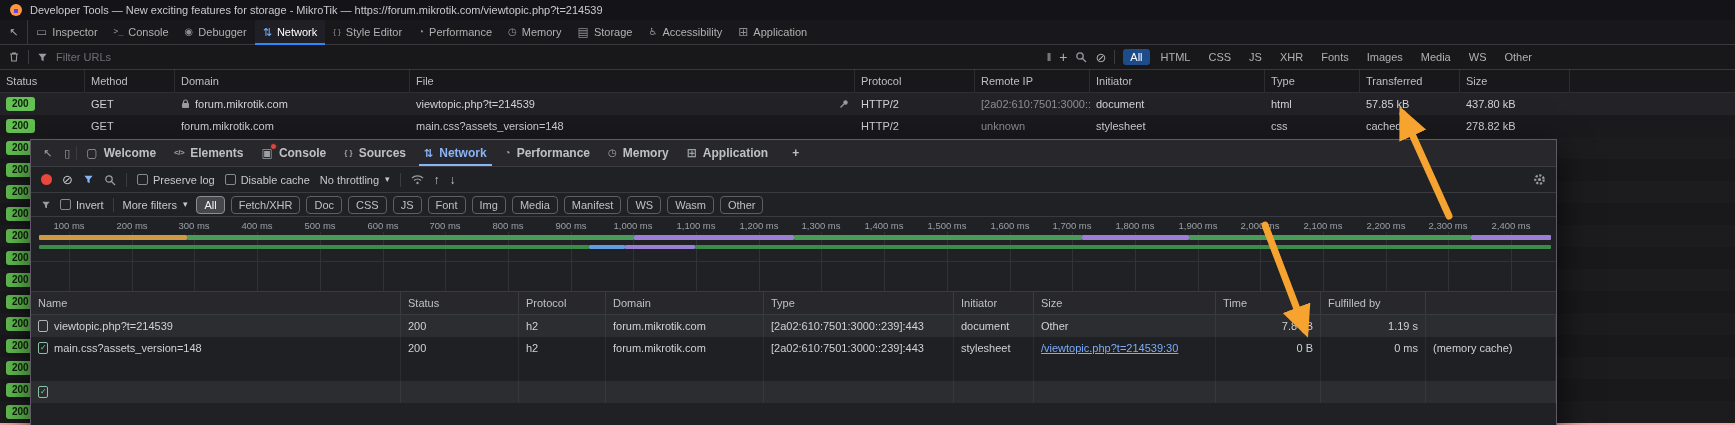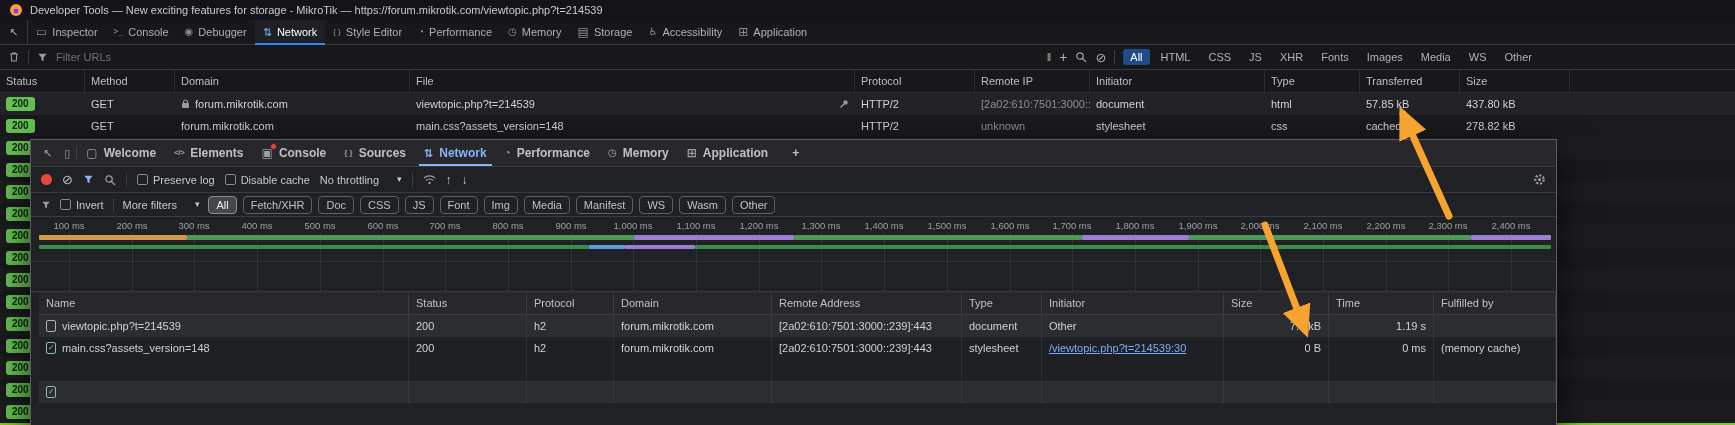--- a/index.html
+++ b/index.html
@@ -1,18 +1,18 @@
 <!DOCTYPE html>
 <html><head>
 <meta charset="utf-8">
 <style>
 *{box-sizing:border-box;margin:0;padding:0;}
 html,body{background:#0c0c0d;}
 body{font-family:"Liberation Sans","DejaVu Sans",sans-serif;}
-.screen{position:relative;width:1735px;height:425px;overflow:hidden;background:#84cc16;color:#b1b1b3;}
+.screen{position:relative;width:1735px;height:425px;overflow:hidden;background:#fca5a5;color:#b1b1b3;}
 .spacer{flex:1;}
 .vsep{width:1px;height:14px;background:#3c3c41;flex:none;}
 .svgi{display:inline-flex;align-items:center;justify-content:center;color:#9a9aa0;flex:none;}
 .gi{display:inline-flex;align-items:center;justify-content:center;line-height:1;flex:none;font-size:12px;}
 .gi[data-icon="pick"]::before{content:"↖";font-size:11px;}
 .gi[data-icon="device"]::before{content:"▯";font-size:11px;}
 .gi[data-icon="inspector"]::before{content:"▭";}
 .gi[data-icon="ff-console"]::before{content:">_";font-family:"DejaVu Sans Mono",monospace;font-size:8px;}
 .gi[data-icon="debugger"]::before{content:"◉";font-size:10px;}
 .gi[data-icon="network"]::before{content:"⇅";font-size:11px;}
@@ -79,38 +79,38 @@
 .edge-tab[data-active="1"]{color:#8ab4f8;}
 .edge-tab[data-active="1"] .gi{color:#8ab4f8;}
 .edge-tab[data-active="1"]::after{content:"";position:absolute;left:4px;right:4px;bottom:0;height:2px;background:#8ab4f8;}
 .tabico{position:relative;display:inline-flex;}
 .errdot{display:none;position:absolute;right:-4px;top:-4px;width:7px;height:7px;border-radius:50%;background:#e2443a;border:1px solid #28282c;}
 .errdot[data-show="1"]{display:block;}
 .edge-controls{height:26px;display:flex;align-items:center;gap:10px;padding:0 10px;border-bottom:1px solid #3a3b40;}
 .rec{width:11px;height:11px;border-radius:50%;background:#e8483c;flex:none;}
 .cb{width:11px;height:11px;border:1px solid #87898e;border-radius:2px;display:inline-block;flex:none;}
 .ctl-label{display:flex;align-items:center;gap:5px;color:#c6c9cd;}
-.throttle{display:flex;align-items:center;gap:18px;color:#c6c9cd;}
+.throttle{display:flex;align-items:center;gap:6px;color:#c6c9cd;}
 .blue{color:#8ab4f8;}
 .edge-filterrow{height:24px;display:flex;align-items:center;gap:9px;padding:0 10px;border-bottom:1px solid #3a3b40;color:#9aa0a6;}
 .edge-filter-input{flex:0 0 545px;color:#80868b;}
 .chips{display:flex;gap:6px;}
 .chip{border:1px solid #5c5f64;border-radius:4px;padding:2px 7px;color:#bdc1c6;}
 .chip[data-active="1"]{background:#45474c;border-color:#8a8d92;color:#f1f3f4;}
 .edge-overview{position:relative;height:75px;border-bottom:1px solid #3a3b40;overflow:hidden;}
 .ticks{position:absolute;inset:0;}
 .tick{position:absolute;top:0;bottom:0;width:0;}
 .ticklabel{position:absolute;top:3px;left:0;transform:translateX(-50%);font-size:9.5px;color:#9aa0a6;white-space:nowrap;}
 .tickline{position:absolute;top:15px;bottom:0;left:0;width:1px;background:#313237;}
 .ov-divider{position:absolute;left:0;right:0;top:44px;height:1px;background:#313237;}
 .band{position:absolute;left:0;right:0;}
 .band1{top:18px;height:5px;}
 .band2{top:28px;height:4px;}
 .seg{position:absolute;top:0;bottom:0;border-radius:1px;}
-.edge-thead,.edge-row{display:grid;grid-template-columns:370px 118px 87px 158px 190px 80px 182px 105px 105px 1fr;margin-left:8px;}
+.edge-thead,.edge-row{display:grid;grid-template-columns:370px 118px 87px 158px 190px 80px 182px 105px 105px 1fr;}
 .edge-thead{height:23px;background:#28282c;border-bottom:1px solid #3a3b40;color:#bdc1c6;}
 .edge-th{display:flex;align-items:center;padding:0 7px;border-right:1px solid #3a3b40;overflow:hidden;white-space:nowrap;}
 .edge-row{height:22px;color:#ced1d5;}
 .edge-row[data-shade="a"]{background:#2c2d31;}
 .edge-row[data-shade="b"]{background:#1f2023;}
 .ec{display:flex;align-items:center;gap:6px;padding:0 7px;border-right:1px solid #2c2d31;overflow:hidden;white-space:nowrap;height:100%;}
 .edge-row[data-shade="a"] .ec{border-right-color:#37383d;}
 .num{justify-content:flex-end;}
 .init[data-link="1"]{color:#7cacf8;text-decoration:underline;}
 .fico{display:none;width:10px;height:12px;border:1px solid #aeb4bb;border-radius:2px;position:relative;flex:none;}
@@ -725,21 +725,20 @@
     <div class="edge-thead">
 
         <div class="edge-th">Name</div>
 
         <div class="edge-th">Status</div>
 
         <div class="edge-th">Protocol</div>
 
         <div class="edge-th">Domain</div>
 
-        <div class="edge-th">Remote Address</div>
 
         <div class="edge-th">Type</div>
 
         <div class="edge-th">Initiator</div>
 
         <div class="edge-th">Size</div>
 
         <div class="edge-th">Time</div>
 
         <div class="edge-th">Fulfilled by</div>

